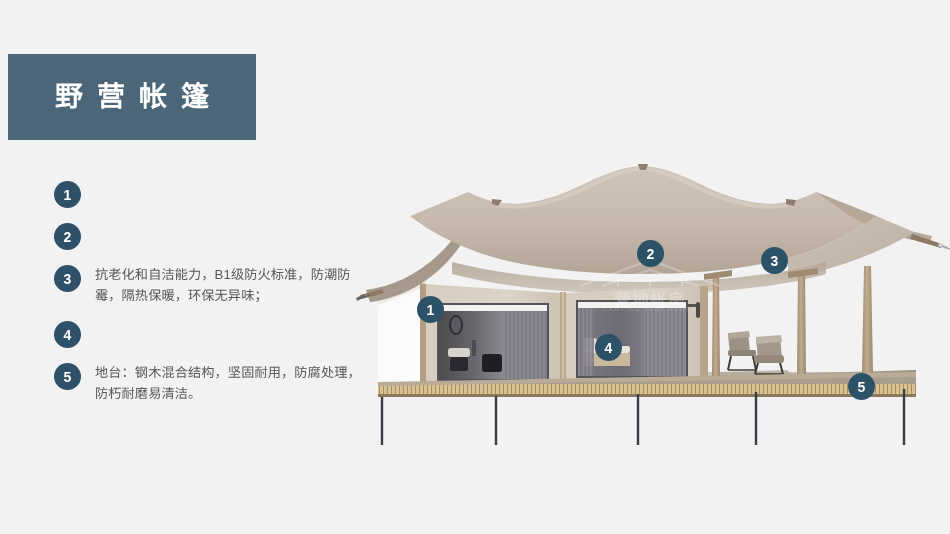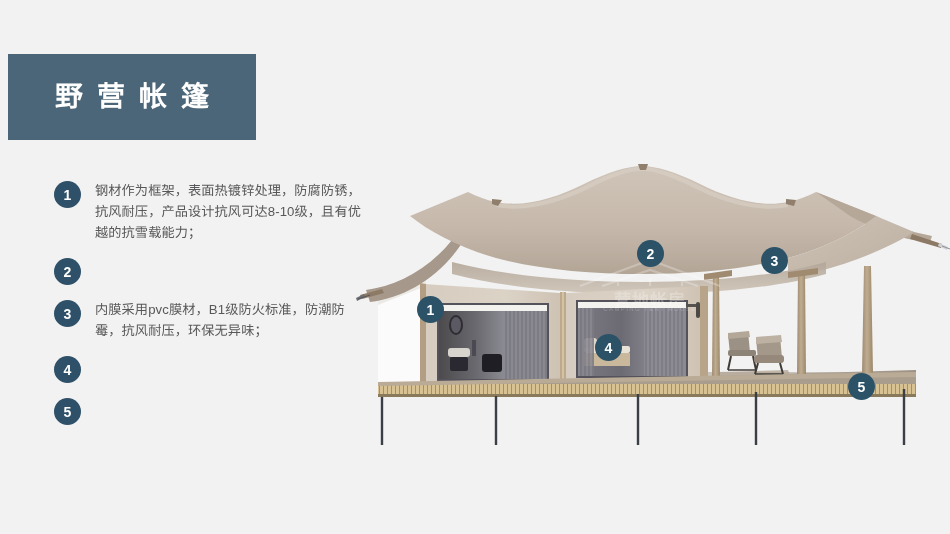--- a/index.html
+++ b/index.html
@@ -153,38 +153,38 @@
 <div id="page">
 
   <div class="title-banner">
     <span class="title-text">野营帐篷</span>
   </div>
 
   <div class="feature-list">
 
     <div class="feature-item">
       <div class="badge">1</div>
-      <div class="feature-text">钢材作为框架，表面热镀锌处理，防腐防锈，抗风耐压，产品设计抗风可达8-10级，且有优越的抗雪载能力；</div>
     </div>
 
     <div class="feature-item">
       <div class="badge">2</div>
     </div>
 
     <div class="feature-item">
       <div class="badge">3</div>
-      <div class="feature-text">内膜采用pvc膜材，B1级防火标准，防潮防霉，抗风耐压，环保无异味；</div>
+      <div class="feature-text">抗老化和自洁能力，B1级防火标准，防潮防霉，隔热保暖，环保无异味；</div>
     </div>
 
     <div class="feature-item">
       <div class="badge">4</div>
     </div>
 
     <div class="feature-item">
       <div class="badge">5</div>
+      <div class="feature-text">地台：钢木混合结构，坚固耐用，防腐处理，防朽耐磨易清洁。</div>
     </div>
 
   </div>
 
   <div class="tent-figure">
     <svg viewBox="0 0 594 290" xmlns="http://www.w3.org/2000/svg">
       <defs>
         <linearGradient id="roofGrad" x1="0" y1="0" x2="0" y2="1">
           <stop offset="0%" stop-color="#cfc4b8"></stop>
           <stop offset="55%" stop-color="#c6b9ac"></stop>

